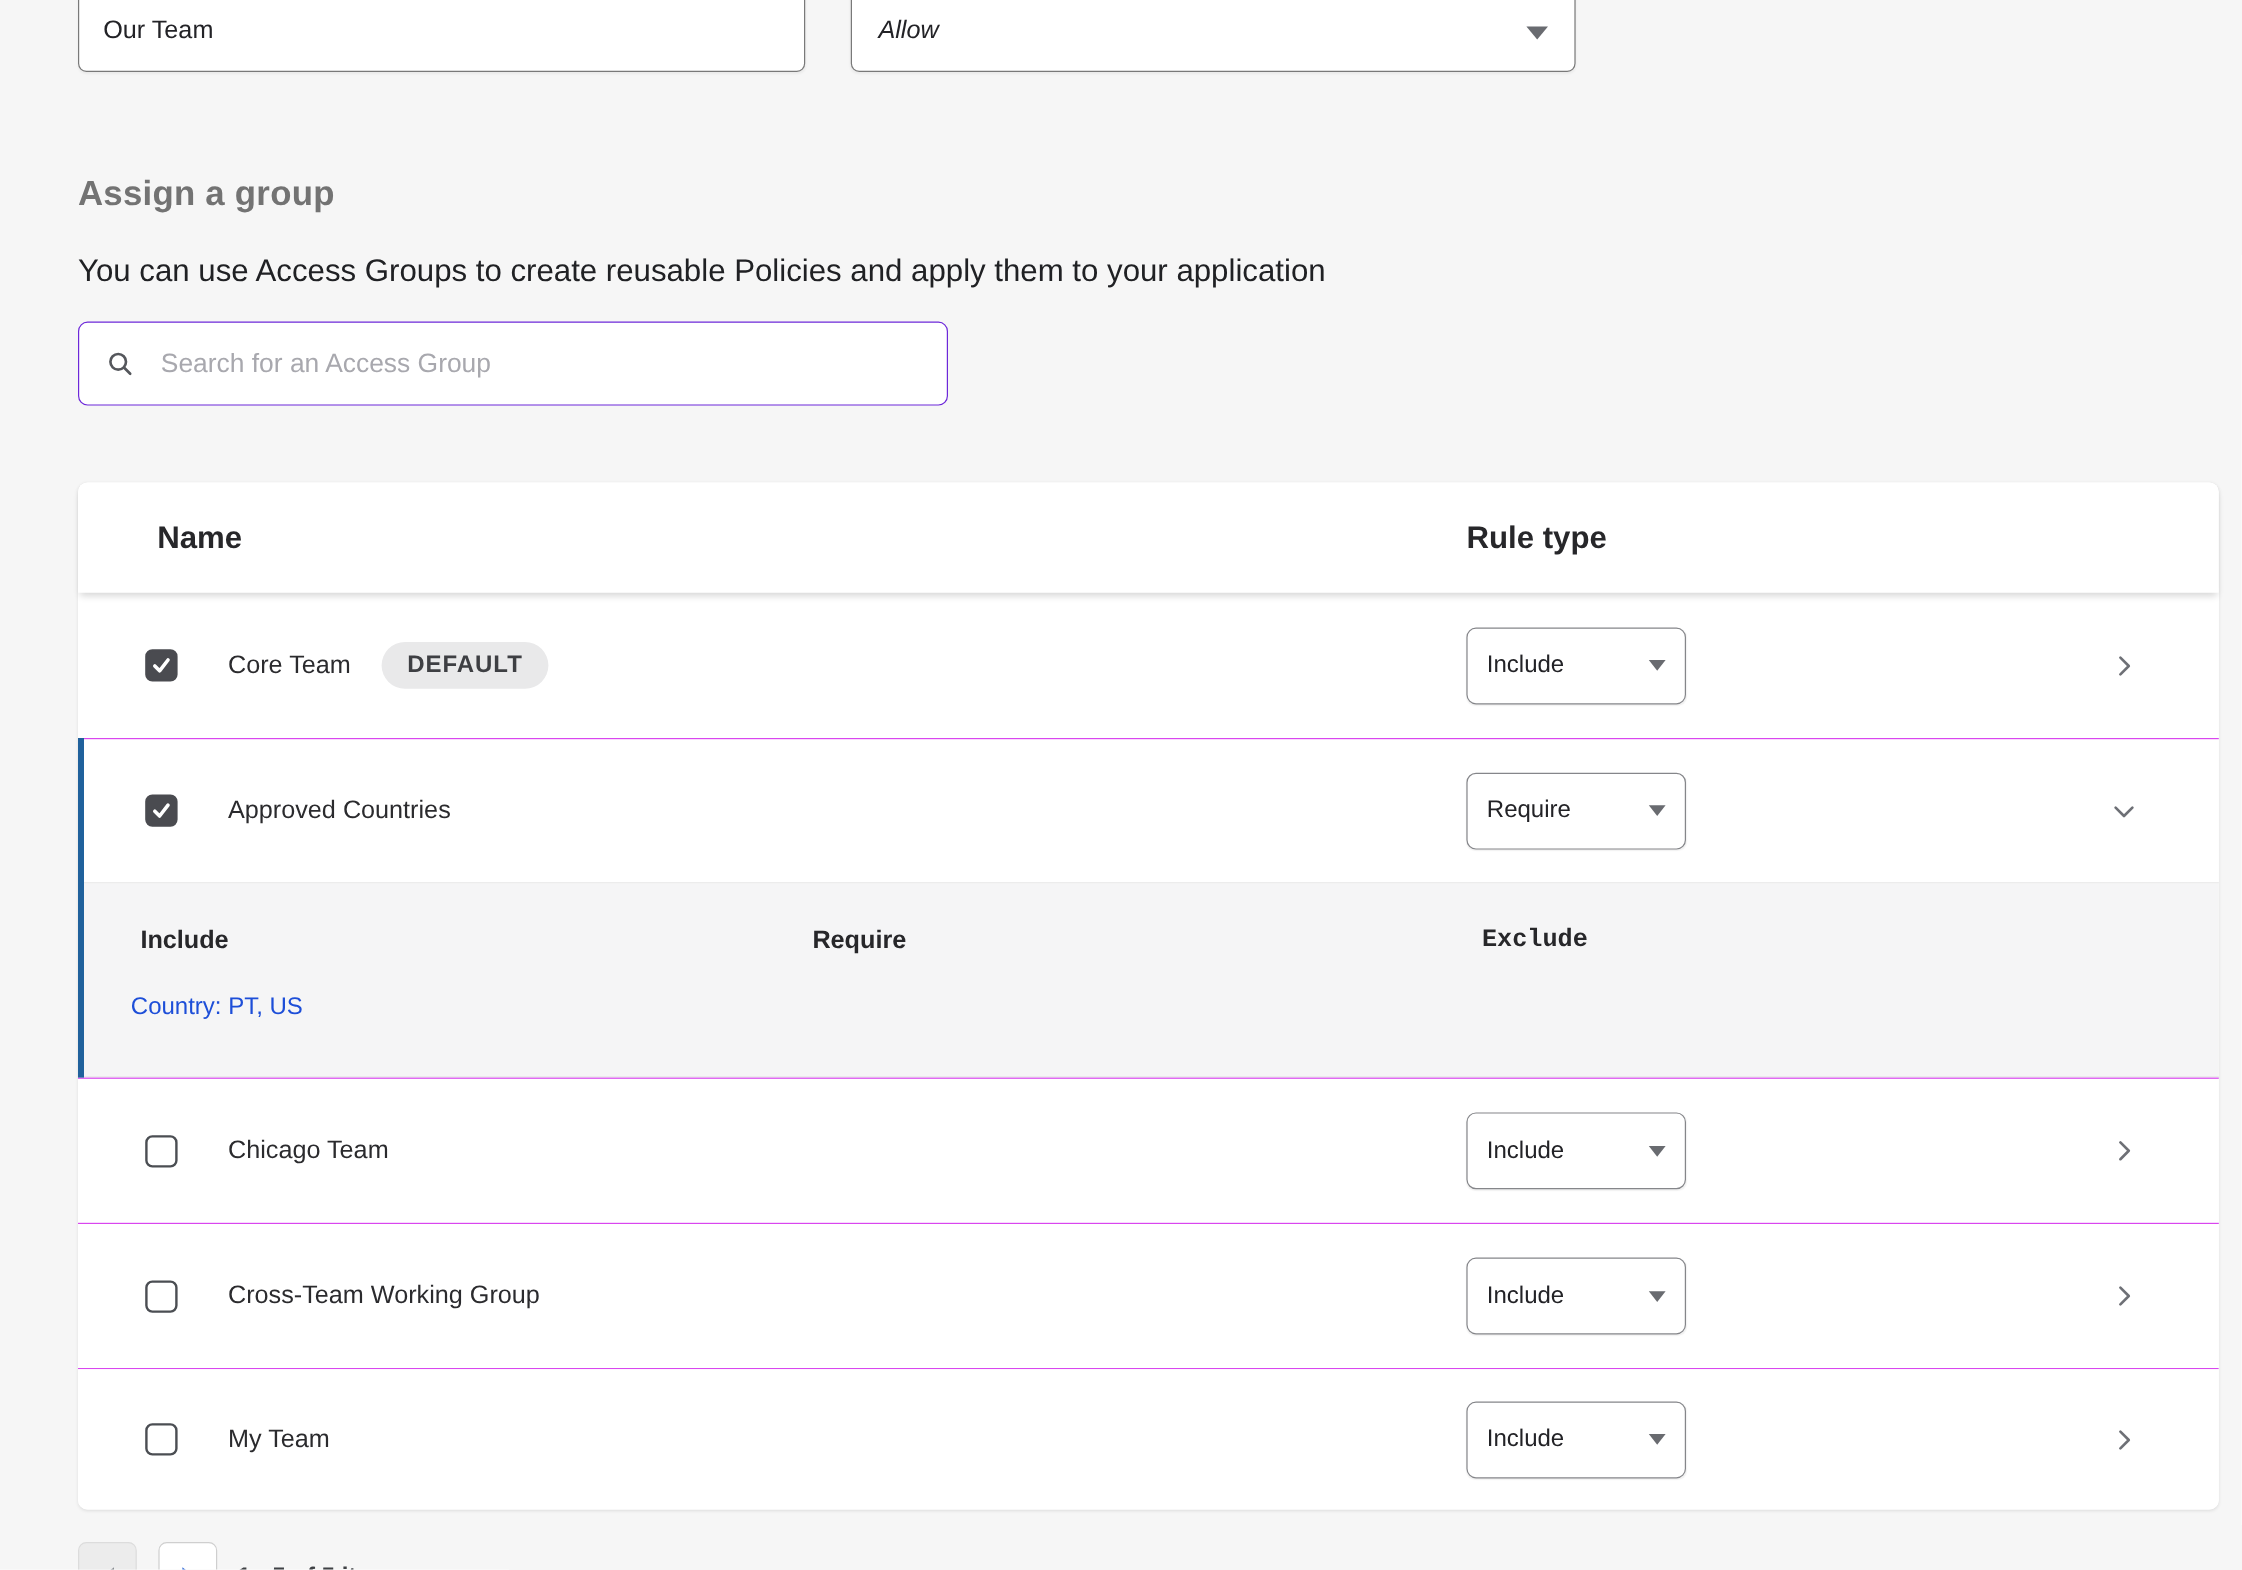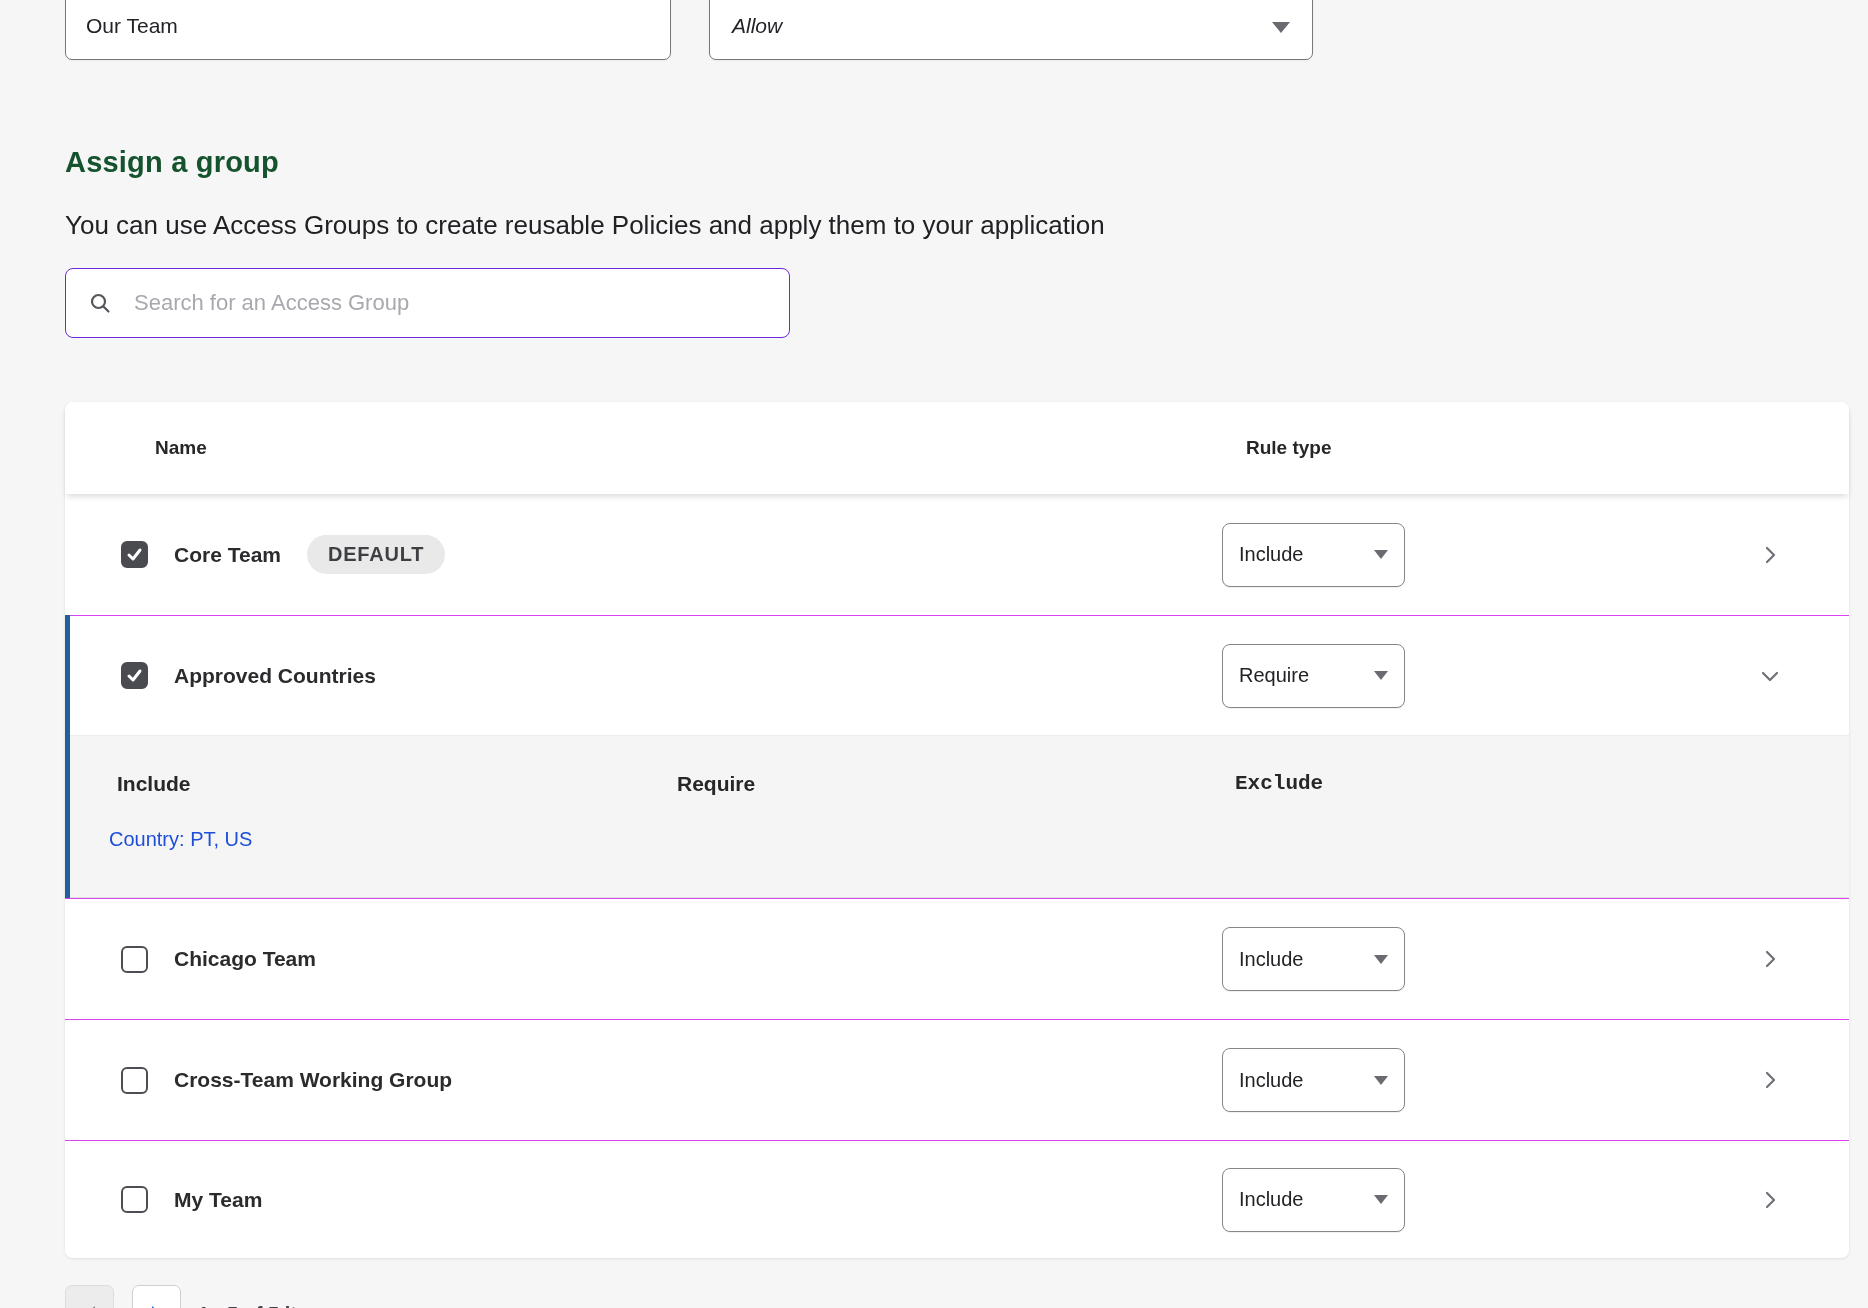--- a/index.html
+++ b/index.html
@@ -27,21 +27,21 @@
   .top-select .sel-text { margin-top: 8px; font-style: italic; }
   .caret-down {
     width: 0; height: 0; margin-top: 10px;
     border-left: 9px solid transparent; border-right: 9px solid transparent;
     border-top: 11px solid #696b70;
   }
 
   
   .section-title {
     position: absolute; left: 65px; top: 146px;
-    font-size: 29px; font-weight: bold; color: #14532d; letter-spacing: .2px;
+    font-size: 29px; font-weight: bold; color: #737373; letter-spacing: .2px;
   }
   .section-desc {
     position: absolute; left: 65px; top: 210px;
     font-size: 26px; color: #202124;
   }
 
   
   .search-box {
     position: absolute; left: 65px; top: 268px; width: 725px; height: 70px;
     background: #fff; border: 1px solid #6d28d9; border-radius: 8px;
@@ -60,42 +60,42 @@
     position: absolute; left: 65px; top: 402px; width: 1784px; height: 856px;
     background: #fff; border-radius: 8px;
     box-shadow: 0 1px 3px rgba(0,0,0,.10);
   }
   .thead {
     position: relative; z-index: 3; height: 92px; background: #fff;
     border-radius: 8px 8px 0 0;
     box-shadow: 0 4px 6px -2px rgba(0,0,0,.16);
     display: flex; align-items: center;
   }
-  .th { font-size: 19px; font-weight: bold; color: #27272a; margin-left: 24px; }
+  .th { font-size: 26px; font-weight: bold; color: #27272a; }
   .th-name { position: absolute; left: 66px; }
   .th-rule { position: absolute; left: 1157px; }
 
   .row {
     position: relative; display: flex; align-items: center;
     height: 121px; background: #fff; padding-left: 56px;
   }
   .row + .row, .row-after-panel { border-top: 1px solid #d946ef; }
   .row-expanded { height: 120px; }
   .row-last { height: 118px; border-radius: 0 0 8px 8px; }
 
   .checkbox {
     width: 27px; height: 27px; border: 2px solid #4b4e53; border-radius: 6px;
     background: #fff; flex: 0 0 auto; display: flex;
     align-items: center; justify-content: center; cursor: pointer;
   }
   .checkbox svg { display: none; }
   .checkbox.checked { background: #4a4b50; border-color: #4a4b50; }
   .checkbox.checked svg { display: block; }
 
-  .row-label { margin-left: 26px; font-size: 21px; font-weight: bold; color: #2b2b2e; }
+  .row-label { margin-left: 42px; font-size: 21px; font-weight: normal; color: #2b2b2e; }
 
   .badge {
     margin-left: 26px; background: #e9e9ea; color: #3e3f43;
     border-radius: 999px; padding: 8px 21px;
     font-size: 20px; font-weight: bold; letter-spacing: .8px;
   }
 
   .rule-select {
     position: absolute; left: 1157px; top: 50%; transform: translateY(-50%);
     width: 183px; height: 64px; background: #fff;

